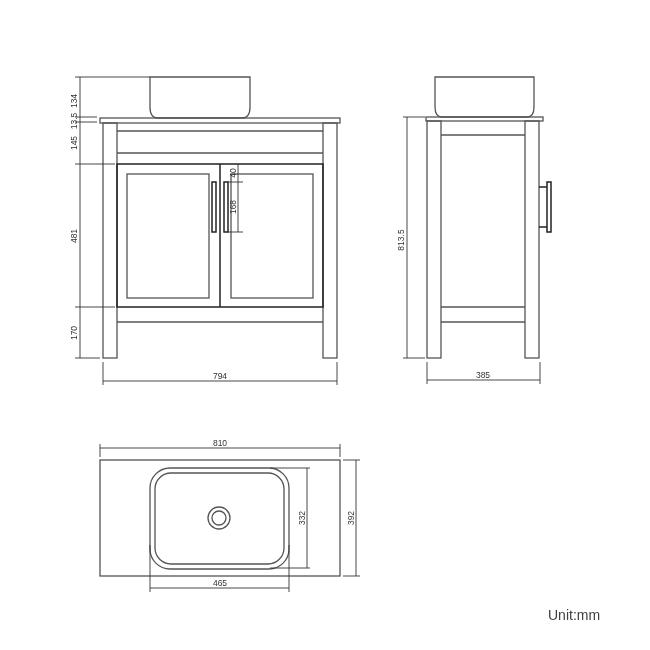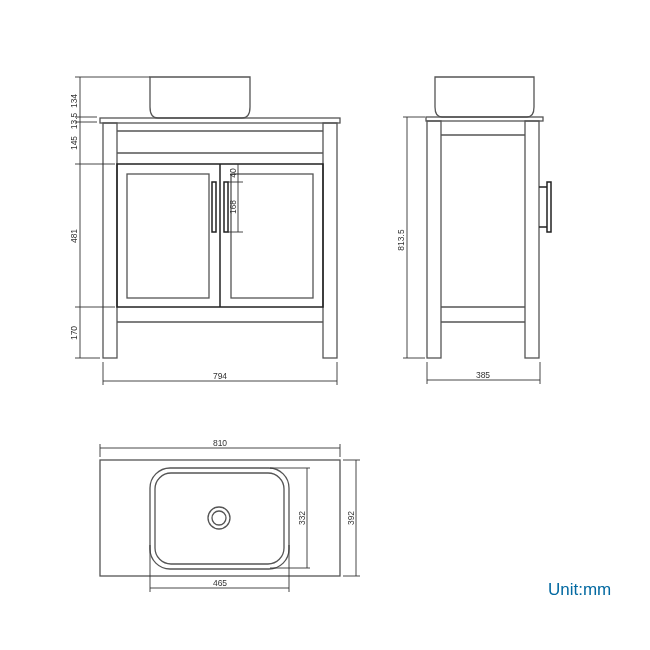--- a/index.html
+++ b/index.html
@@ -2,21 +2,21 @@
 <html><head>
   <meta charset="utf-8">
   <style>
     html, body { margin: 0; padding: 0; background: #ffffff; }
     body { width: 650px; height: 650px; position: relative; overflow: hidden; font-family: "Liberation Sans", sans-serif; }
     svg { position: absolute; left: 0; top: 0; }
     .ln { stroke: #555; stroke-width: 1.3; fill: none; }
     .dk { stroke: #222; stroke-width: 1.5; fill: none; }
     .dim { stroke: #333; stroke-width: 0.9; fill: none; }
     .txt { font-family: "Liberation Sans", sans-serif; font-size: 8.5px; fill: #333; }
-    .unit { position: absolute; left: 548px; top: 580px; font-family: "Liberation Sans", sans-serif; font-size: 17px; color: #0369a1; }
+    .unit { position: absolute; left: 548px; top: 607px; font-family: "Liberation Sans", sans-serif; font-size: 14px; color: #404040; }
   </style>
 </head>
 <body>
 
 <svg width="650" height="650" viewBox="0 0 650 650" xmlns="http://www.w3.org/2000/svg">
 
   <g>
 
     <path class="ln" d="M150,77 L250,77 L250,107 Q250,118 242,118 L158,118 Q150,118 150,107 Z"></path>
 

